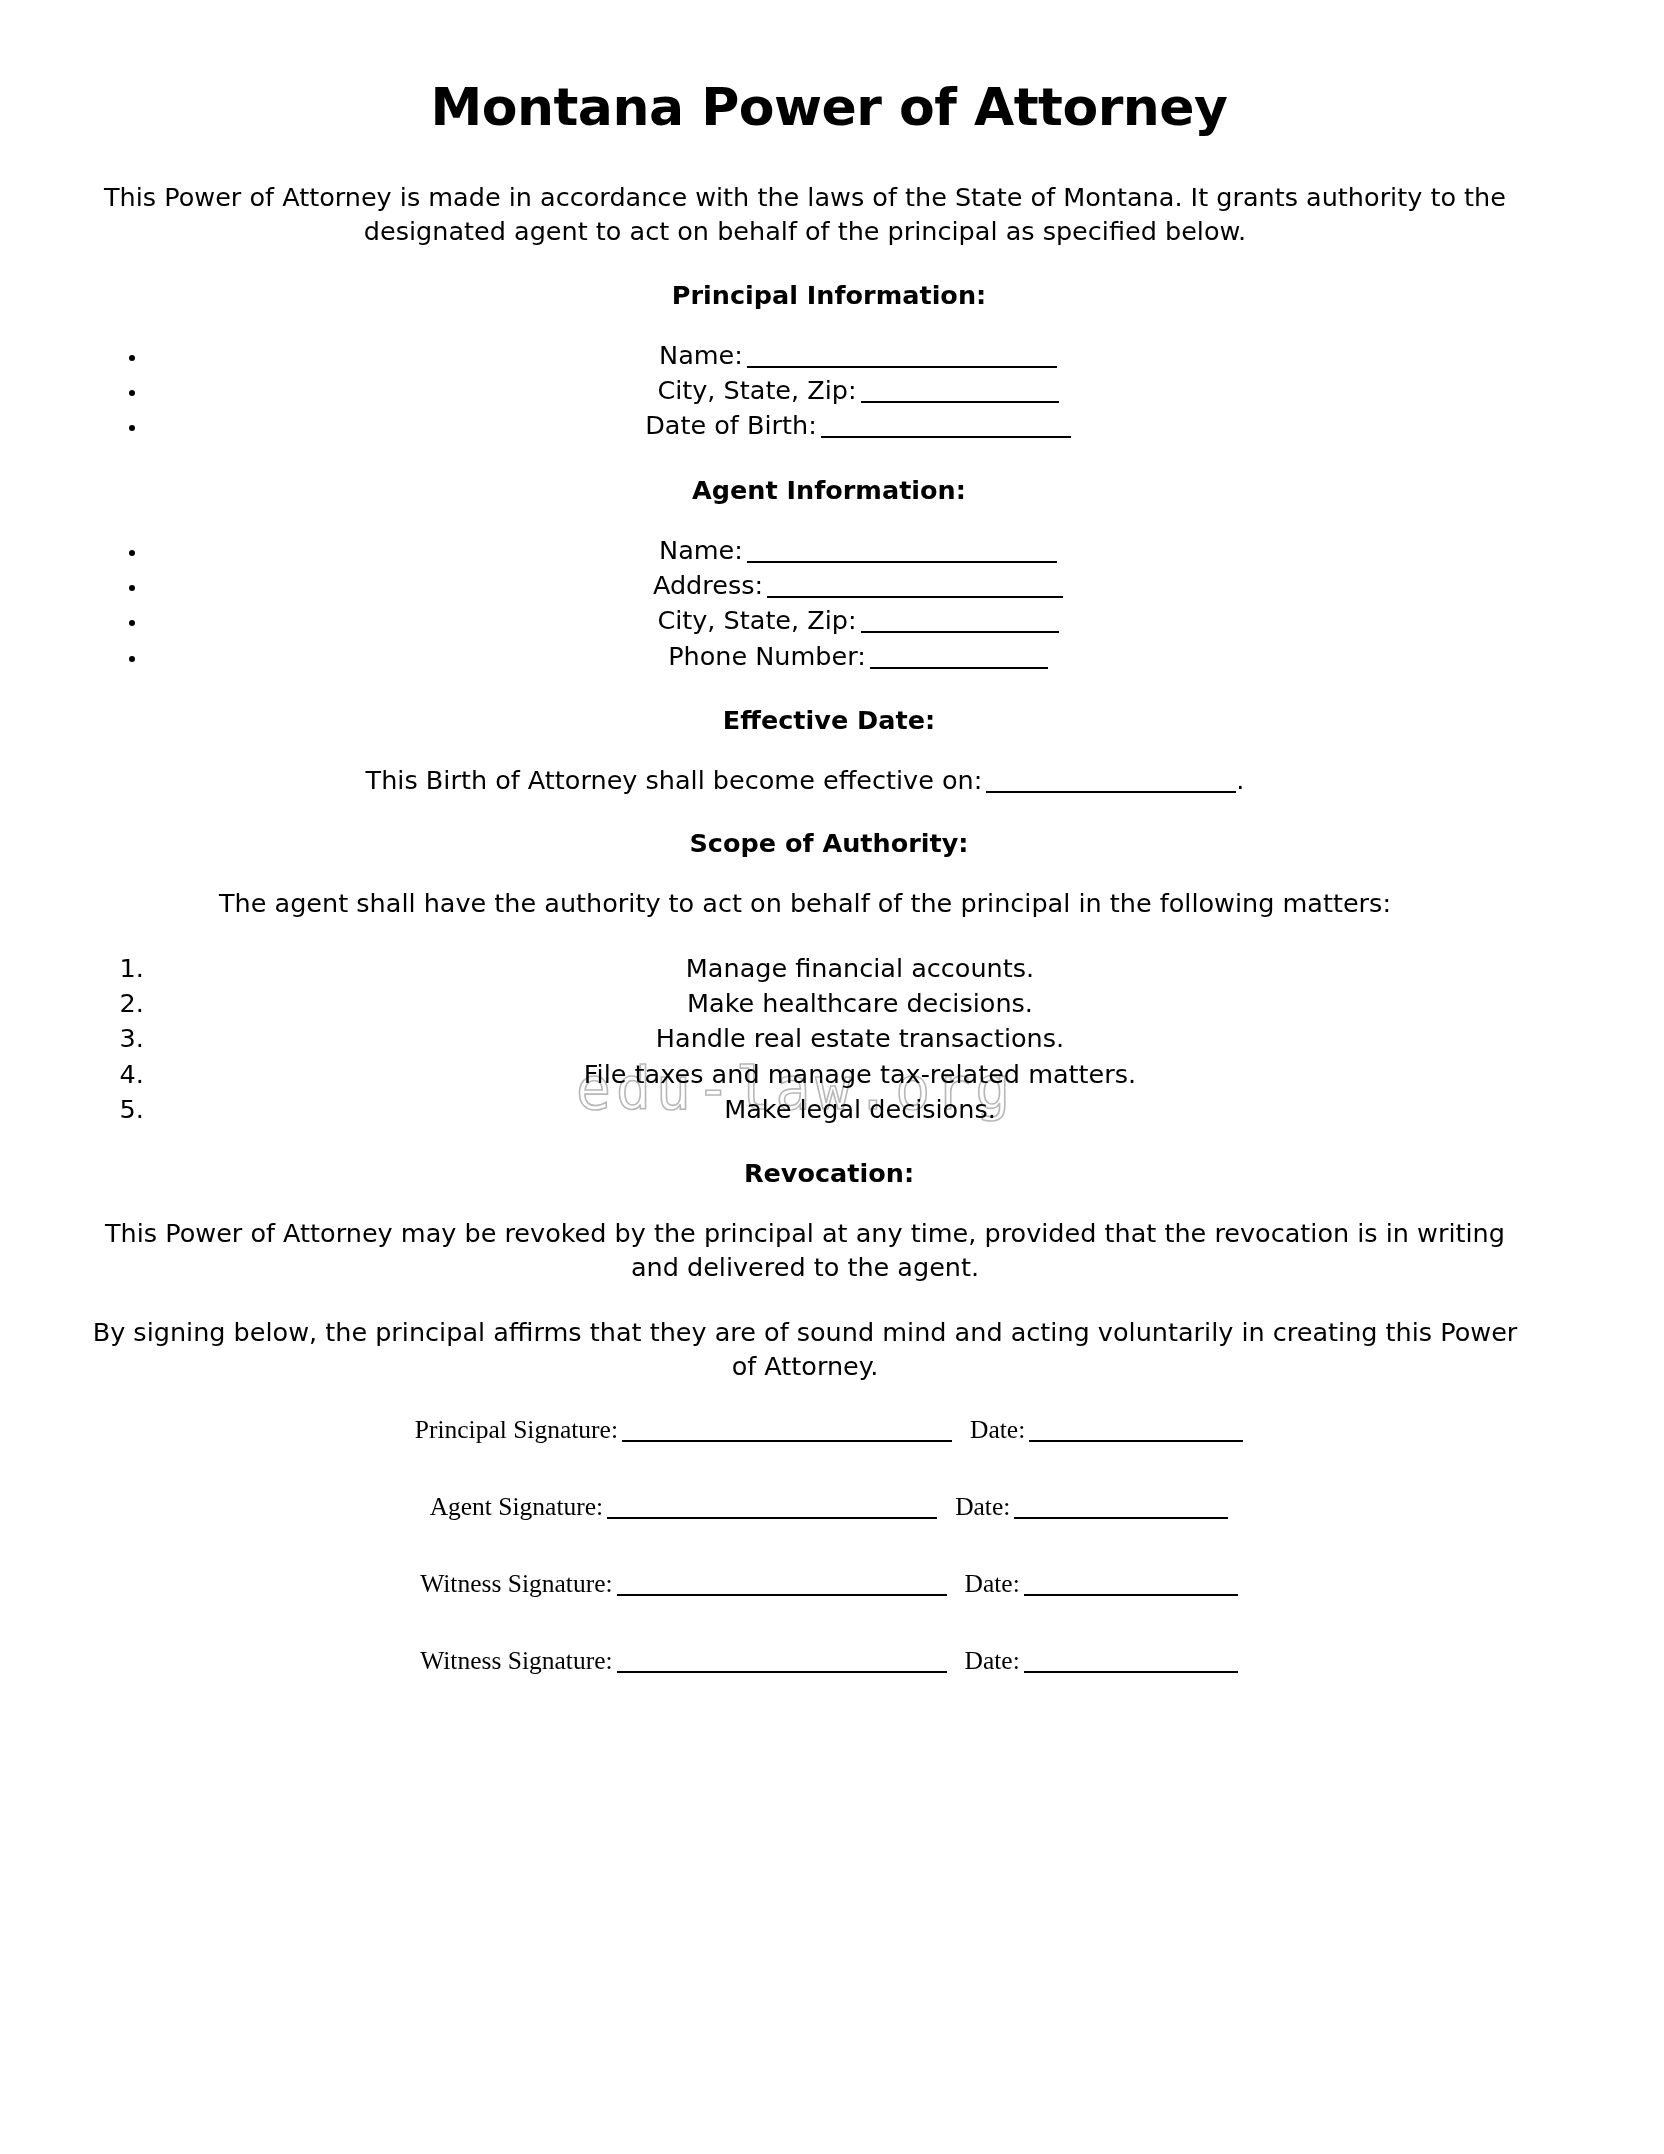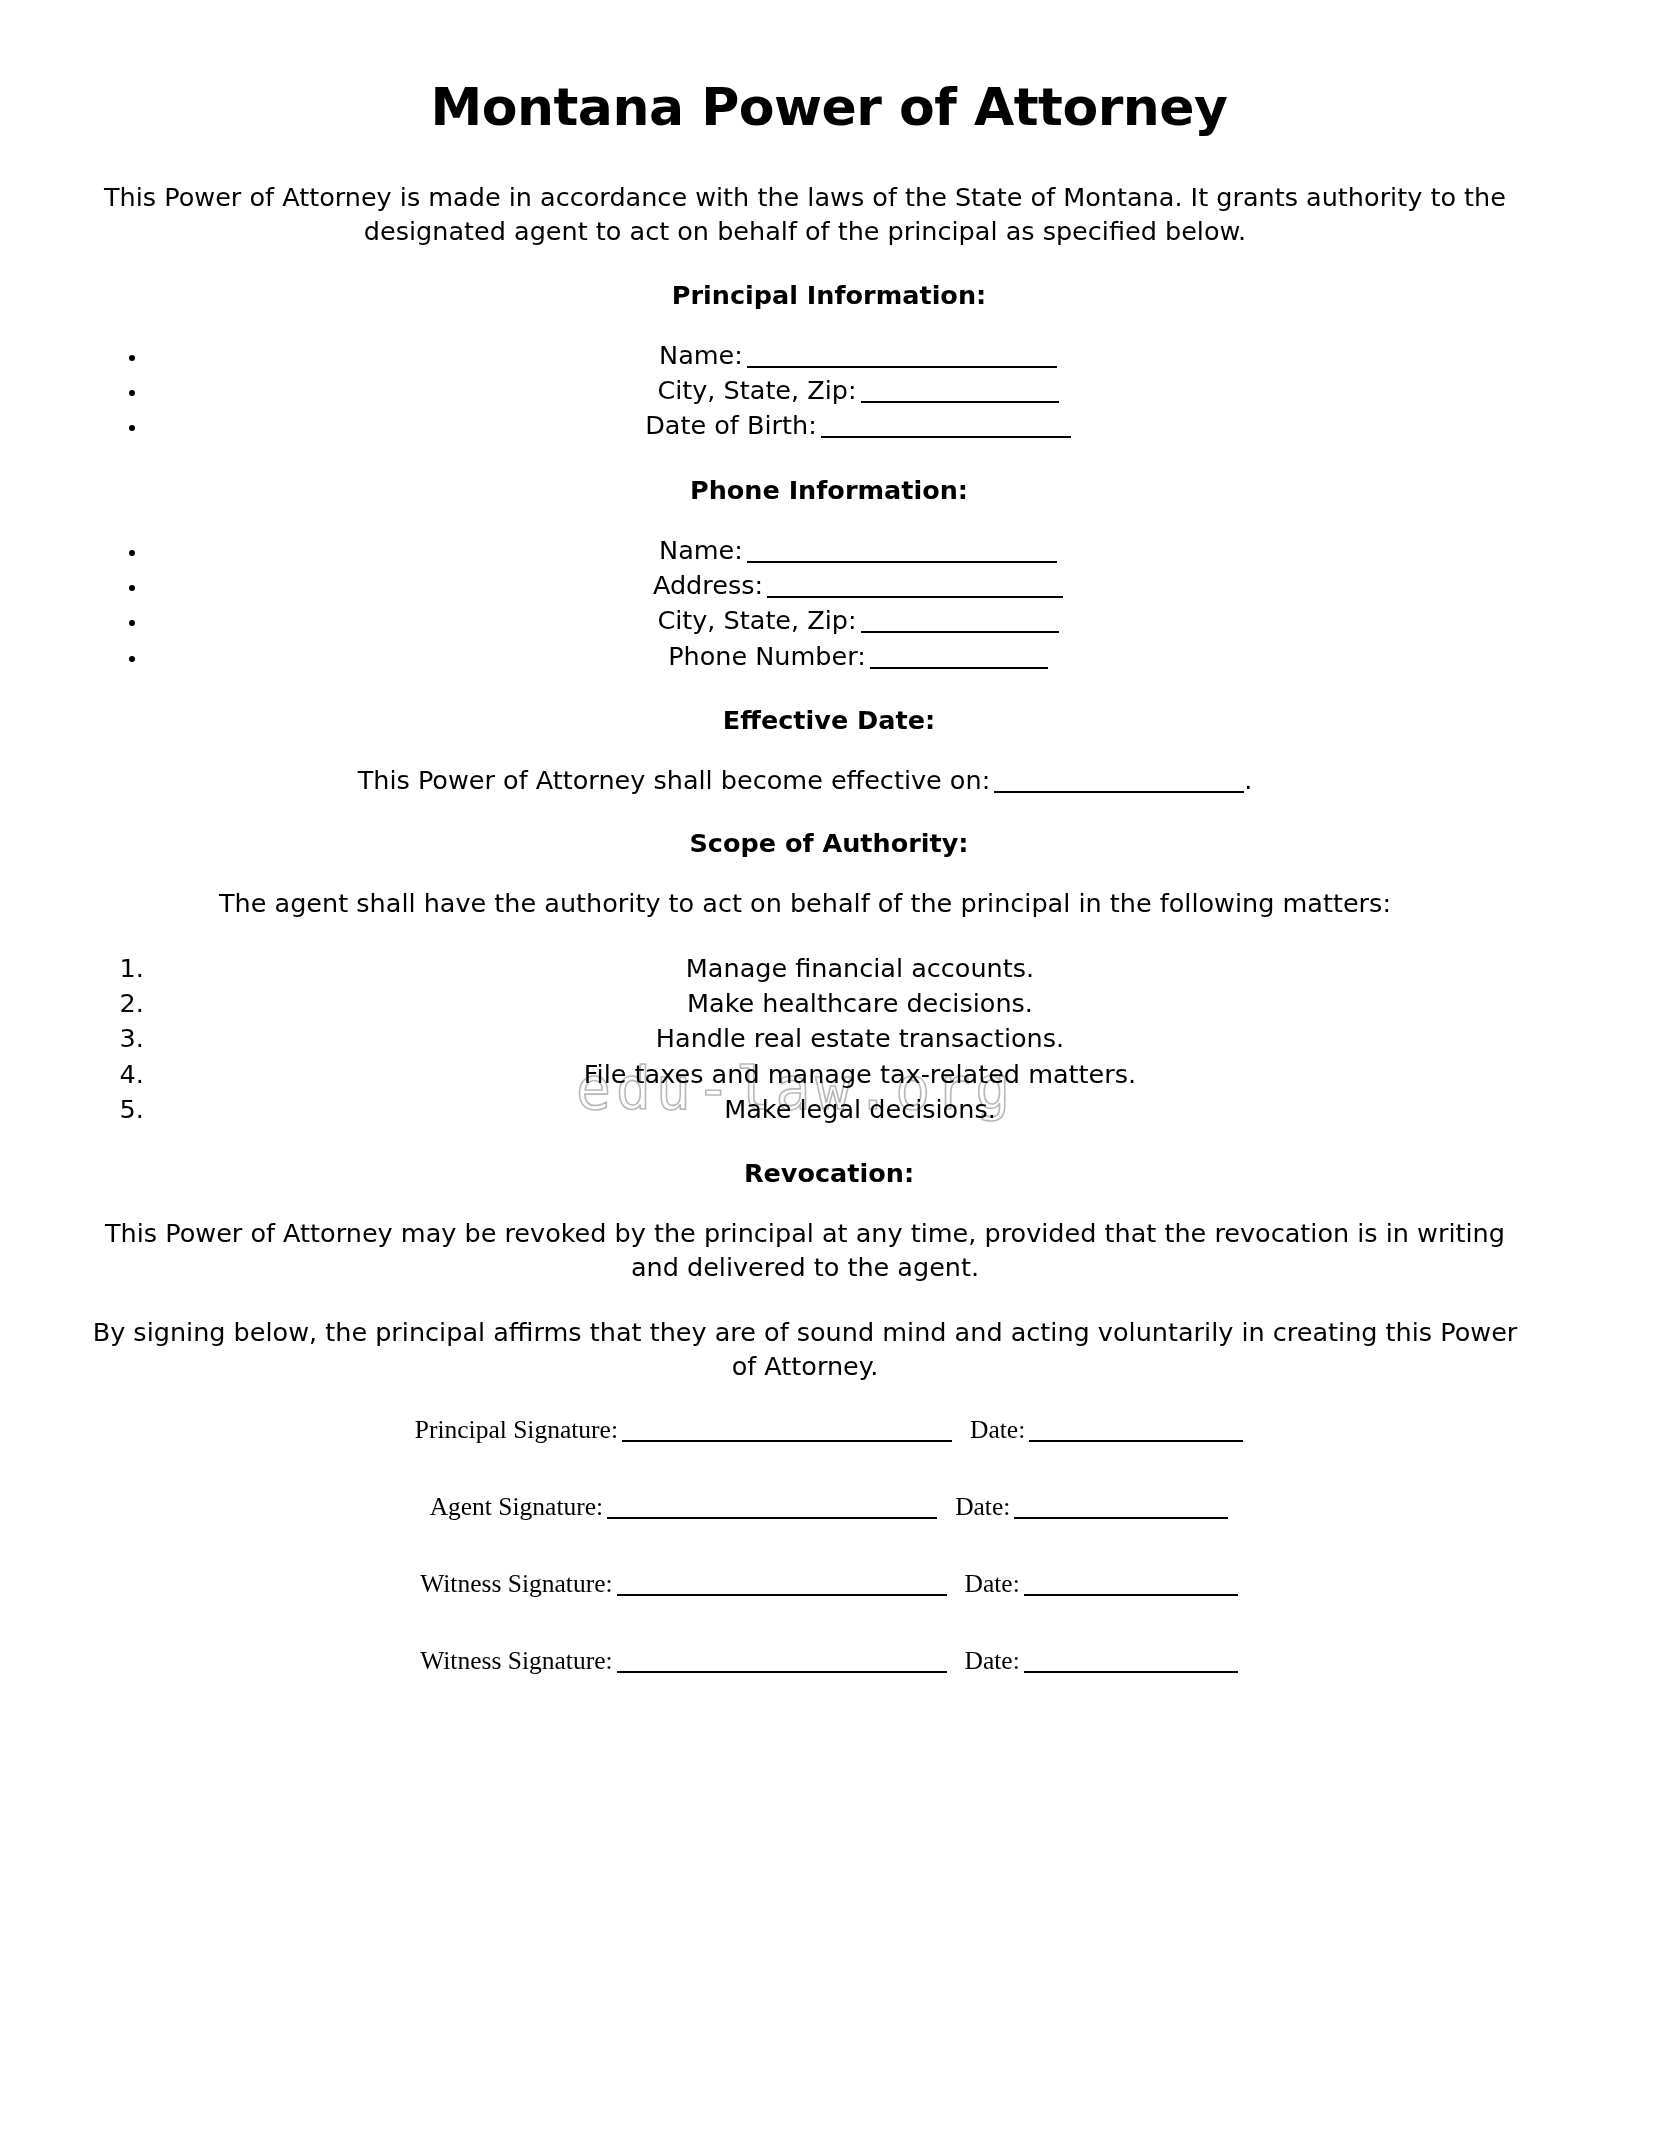--- a/index.html
+++ b/index.html
@@ -106,30 +106,30 @@
 
     <p class="para">This Power of Attorney is made in accordance with the laws of the State of Montana. It grants authority to the designated agent to act on behalf of the principal as specified below.</p>
 
     <h2 class="section-head">Principal Information:</h2>
     <ul class="field-list">
       <li><span>Name:</span><span class="blank w-xl"></span></li>
       <li><span>City, State, Zip:</span><span class="blank w-sm"></span></li>
       <li><span>Date of Birth:</span><span class="blank w-md"></span></li>
     </ul>
 
-    <h2 class="section-head">Phone Information:</h2>
+    <h2 class="section-head">Agent Information:</h2>
     <ul class="field-list">
       <li><span>Name:</span><span class="blank w-xl"></span></li>
       <li><span>Address:</span><span class="blank w-lg"></span></li>
       <li><span>City, State, Zip:</span><span class="blank w-sm"></span></li>
       <li><span>Phone Number:</span><span class="blank w-xs"></span></li>
     </ul>
 
     <h2 class="section-head">Effective Date:</h2>
-    <p class="para"><span>This Power of Attorney shall become effective on:</span><span class="blank eff-blank"></span><span>.</span></p>
+    <p class="para"><span>This Birth of Attorney shall become effective on:</span><span class="blank eff-blank"></span><span>.</span></p>
 
     <h2 class="section-head">Scope of Authority:</h2>
     <p class="para">The agent shall have the authority to act on behalf of the principal in the following matters:</p>
     <ol class="scope-list">
       <li>Manage financial accounts.</li>
       <li>Make healthcare decisions.</li>
       <li>Handle real estate transactions.</li>
       <li>File taxes and manage tax-related matters.</li>
       <li>Make legal decisions.</li>
     </ol>

